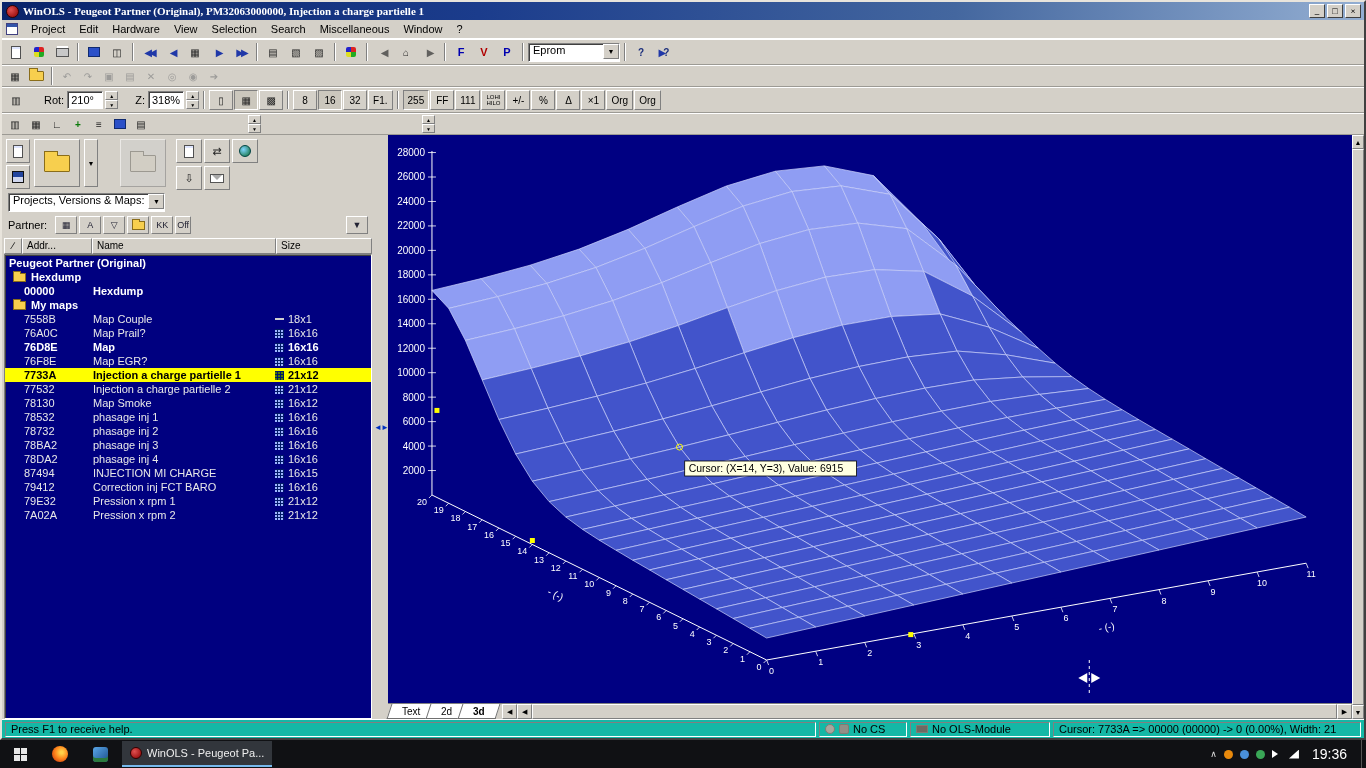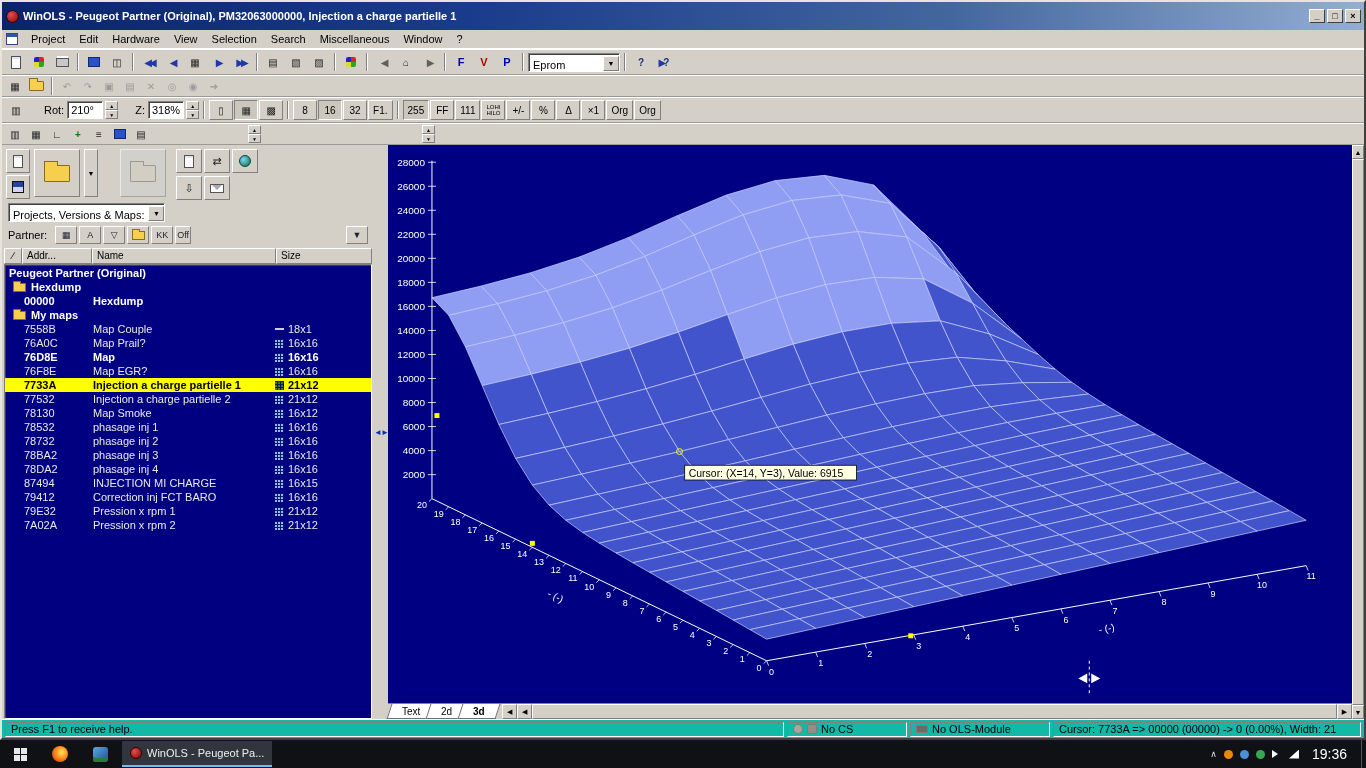--- a/index.html
+++ b/index.html
@@ -16,23 +16,23 @@
   .pressed { border:1px solid; border-color:#808080 #ffffff #ffffff #808080 !important; background:#cbc7bd !important; }
 
   .app {
     position:absolute; left:0; top:0; right:0; bottom:28px;
     background:#d4d0c8; border:2px solid; border-color:#e8e4dc #404040 #404040 #e8e4dc;
     display:flex; flex-direction:column;
   }
 
   
   .titlebar {
-    height:28px; flex:none; display:flex; align-items:center; padding:0 2px;
+    height:18px; flex:none; display:flex; align-items:center; padding:0 2px;
     background:linear-gradient(90deg,#0a246a 0%,#1b3c8c 35%,#44679f 70%,#93aed2 100%);
-    color:#fff; font-weight:bold;
+    color:#fff; font-weight:bold;font-family:Liberation Serif, serif;
   }
   .ticon { width:13px; height:13px; border-radius:50%; background:radial-gradient(circle at 35% 35%, #e05050, #8c0000); border:1px solid #300; margin:0 4px 0 2px; flex:none; }
   .ttext { flex:1; white-space:nowrap; overflow:hidden; font-size:11px; }
   .wbtns { display:flex; gap:2px; margin-right:1px; }
   .wbtn  { width:16px; height:14px; display:flex; align-items:center; justify-content:center; font-size:9px; font-weight:bold; color:#000; cursor:default;
            border:1px solid; border-color:#fff #404040 #404040 #fff; background:#d4d0c8; line-height:1; }
 
   
   .menubar { height:19px; flex:none; display:flex; align-items:center; background:#d4d0c8; border-bottom:1px solid #fff; padding-left:2px; }
   .mdoc { width:12px; height:12px; background:#fff; border:1px solid #404080; margin:0 6px 0 2px; box-shadow:inset 0 3px 0 #3355aa; }
@@ -51,21 +51,21 @@
   .blk { color:#222; }
   .lbl { color:#000; margin:0 2px 0 16px; }
   .valbox { height:18px; background:#fff; border:1px solid; border-color:#808080 #fff #fff #808080; box-shadow:inset 1px 1px 0 #404040;
             display:inline-flex; align-items:center; padding:0 3px; min-width:36px; color:#000; }
   .spin { display:inline-flex; flex-direction:column; margin-left:1px; }
   .spin .sp { width:13px; height:9px; font-size:5px; display:flex; align-items:center; justify-content:center; color:#000;
               border:1px solid; border-color:#fff #808080 #808080 #fff; background:#d4d0c8; }
   .txtbtn { height:20px; min-width:24px; display:inline-flex; align-items:center; justify-content:center; padding:0 4px;
             font-size:10px; color:#000; border:1px solid; border-color:#fff #808080 #808080 #fff; background:#d4d0c8; }
   .lohi { flex-direction:column; line-height:1; font-size:6px; letter-spacing:0; }
-  .combo { display:inline-flex; align-items:flex-end; height:19px; background:#fff; border:1px solid; border-color:#808080 #fff #fff #808080;
+  .combo { display:inline-flex; align-items:flex-start; height:19px; background:#fff; border:1px solid; border-color:#808080 #fff #fff #808080;
            box-shadow:inset 1px 1px 0 #404040; padding-left:4px; color:#000; }
   .combo .cval { flex:1; }
   .combo-arrow { width:16px; height:15px; margin-left:4px; display:flex; align-items:center; justify-content:center; font-size:7px; color:#000;
                  border:1px solid; border-color:#fff #808080 #808080 #fff; background:#d4d0c8; flex:none; }
 
   
   .ico-page { width:10px; height:13px; background:#fff; border:1px solid #505050; box-shadow:inset 0 2px 0 #dfe6ff; }
   .ico-floppy { width:12px; height:12px; background:#23459e; box-shadow:inset 0 -5px 0 #cfd6ee; border:1px solid #111; }
   .ico-printer { width:13px; height:9px; background:#c8c8c8; border:1px solid #555; box-shadow:0 -3px 0 -1px #fff; }
   .ico-folder { width:15px; height:10px; background:#f7cf4e; border:1px solid #8a6d1a; position:relative; border-radius:1px; }
@@ -140,21 +140,21 @@
   .hthumb { flex:1; }
   .vscroll { width:12px; flex:none; display:flex; flex-direction:column; background:#c0bcb4; }
   .vscroll .scrbtn { width:100%; height:14px; }
   .vthumb { flex:1; }
 
   
   .statusbar { height:19px; flex:none; display:flex; align-items:center; gap:3px; background:#14b8a6; padding:1px 3px; border-top:1px solid #fff; }
   .sseg { height:15px; display:flex; align-items:center; padding:0 5px; gap:4px; color:#000;
           border:1px solid; border-color:#808080 #fff #fff #808080; white-space:nowrap; overflow:hidden; }
   .sseg.grow { flex:1; }
-  .s1 { width:120px; } .s2 { width:140px; } .s3 { width:308px; }
+  .s1 { width:88px; } .s2 { width:140px; } .s3 { width:308px; }
   .sb-ico { width:10px; height:10px; background:#aaa69e; border:1px solid #807c74; border-radius:50%; flex:none; }
   .sb-ico.gearish { border-radius:2px; background:#938f87; }
   .sb-ico.chip { border-radius:0; background:#6e6a62; width:12px; height:8px; }
 
   
   .taskbar { position:absolute; left:0; right:0; bottom:0; height:28px; background:#101114; display:flex; align-items:stretch; }
   .tbk { width:40px; display:flex; align-items:center; justify-content:center; flex:none; }
   .wlogo { display:grid; grid-template-columns:6px 6px; grid-template-rows:6px 6px; gap:1px; }
   .wlogo span { background:#e8e8e8; }
   .ffico { width:16px; height:16px; border-radius:50%; background:radial-gradient(circle at 60% 40%, #ffd24a 10%, #ff8a1e 45%, #d9480f 80%); }

